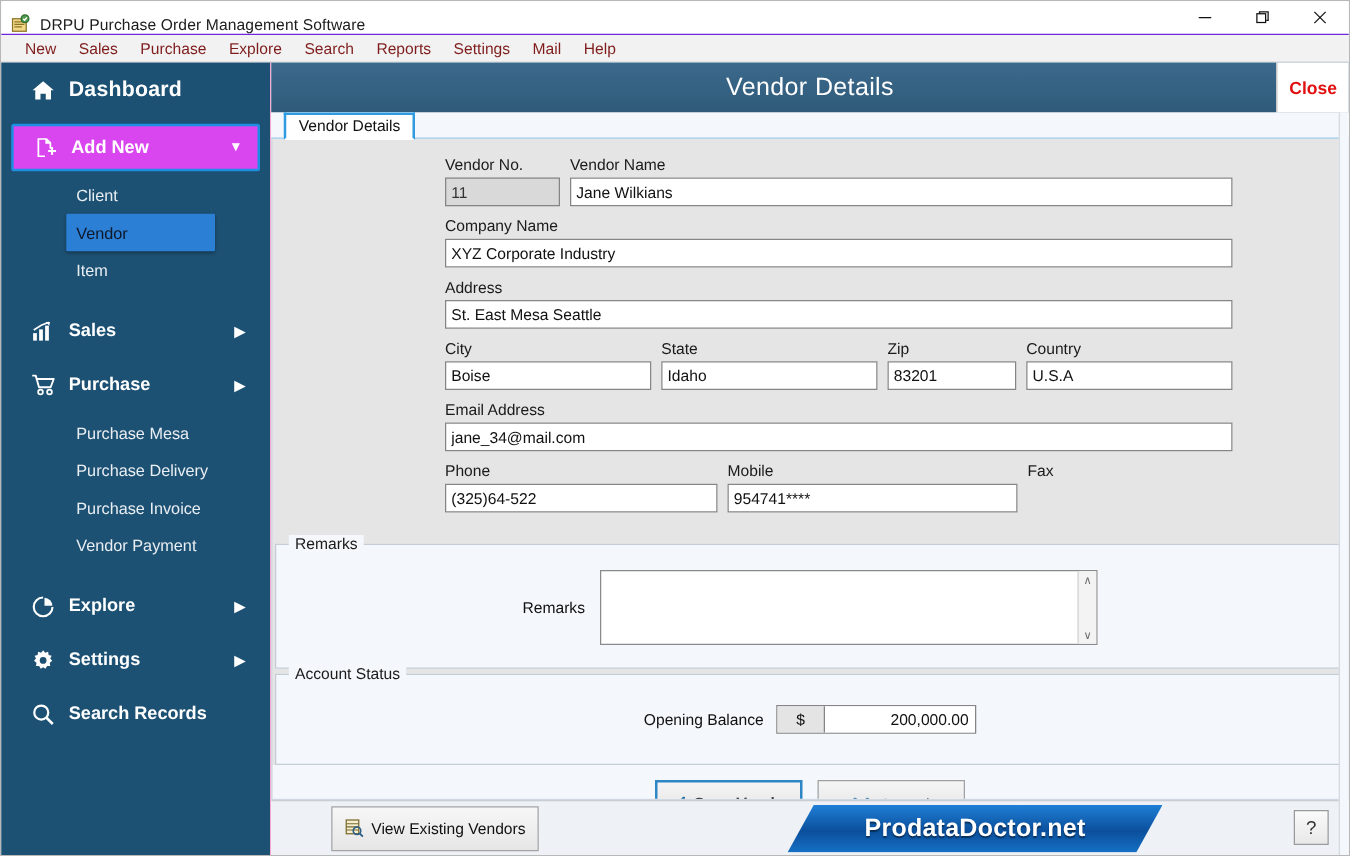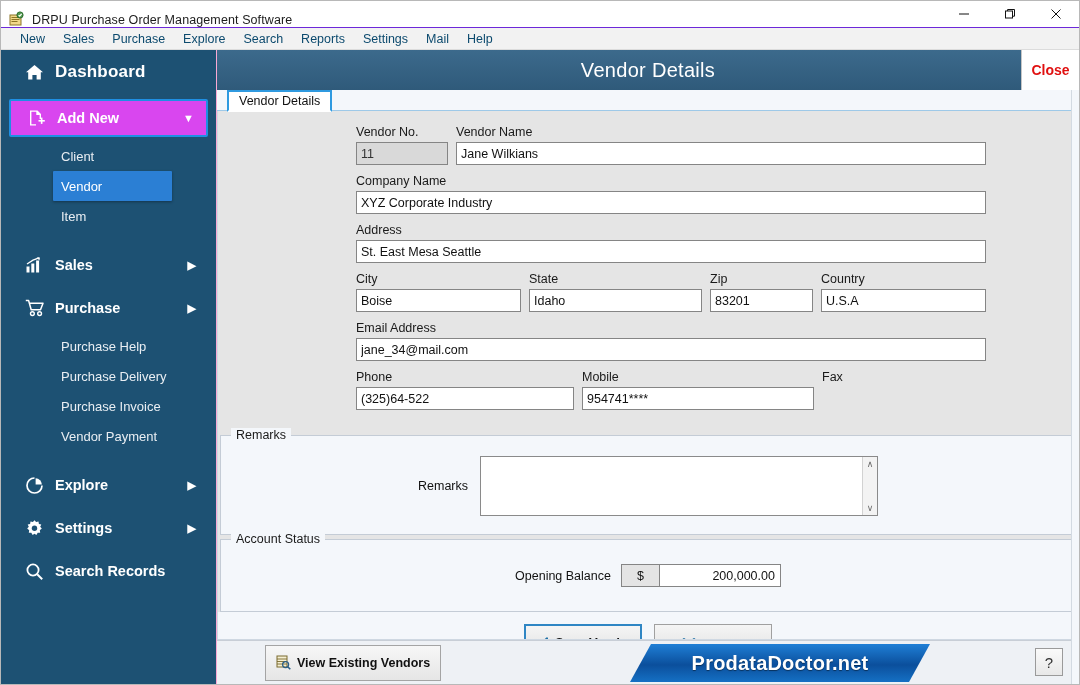--- a/index.html
+++ b/index.html
@@ -40,21 +40,21 @@
 
   
   .menubar {
     height: 22px; flex: 0 0 22px;
     background: #f2f2f2;
     display: flex; align-items: center;
     padding-left: 10px;
     border-bottom: 1px solid #dcdcdc;
   }
   .menu-item {
-    font-size: 12.5px; color: #0c4a6e;
+    font-size: 12.5px; color: #7f1d1d;
     padding: 2px 9px; cursor: default;
   }
 
   
   .body {
     flex: 1 1 auto; display: flex; min-height: 0;
     background: #ffffff;
   }
 
   
@@ -89,21 +89,21 @@
   .nav-sub {
     height: 30px; display: flex; align-items: center;
     padding-left: 60px;
     color: #e9eef3; font-size: 13px;
   }
   .nav-sub.selected {
     background: #2b7fd4;
     margin: 0 44px 0 52px;
     padding-left: 8px;
     border-radius: 1px;
-    color: #ffffff;
+    color: #0f172a;
     box-shadow: 0 1px 3px rgba(0,0,0,.35);
   }
   .nav-gap { height: 10px; }
   svg.ico { display:block; }
 
   
   .content {
     flex: 1 1 auto; min-width: 0;
     display: flex; flex-direction: column;
     background: #f4f7fb;
@@ -254,21 +254,20 @@
     position: relative;
     padding: 0 10px;
   }
   .view-btn {
     height: 36px; padding: 0 10px;
     display: flex; align-items: center; gap: 6px;
     background: linear-gradient(180deg,#f7f7f7 0%,#e6e6e6 100%);
     border: 1px solid #a4a4a4;
     font-size: 12.5px; color: #111;
     margin-left: 38px;
-    font-weight: bold;
   }
   .brand {
     position: absolute; left: 50%; transform: translateX(-18px);
     top: 3px;
     width: 300px; height: 38px;
     display: flex; align-items: center; justify-content: center;
   }
   .brand-shape {
     position: absolute; inset: 0;
     background: linear-gradient(180deg,#1f7fd6 0%, #0b4f9c 55%, #1570c4 100%);
@@ -403,21 +402,21 @@
             <path d="M0.8 1.5 H3.6 L6.2 10.8 H15.5 L18 4.2 H4.7" stroke="#ffffff" stroke-width="1.5" fill="none" stroke-linejoin="round"></path>
             <circle cx="7.4" cy="14.6" r="1.9" fill="none" stroke="#ffffff" stroke-width="1.4"></circle>
             <circle cx="14.6" cy="14.6" r="1.9" fill="none" stroke="#ffffff" stroke-width="1.4"></circle>
           </svg>
         </span>
         <span>Purchase</span>
         <span class="caret">▶</span>
       </div>
 
       <div class="nav-sub">
-        <span>Purchase Help</span>
+        <span>Purchase Mesa</span>
       </div>
       <div class="nav-sub">
         <span>Purchase Delivery</span>
       </div>
       <div class="nav-sub">
         <span>Purchase Invoice</span>
       </div>
       <div class="nav-sub">
         <span>Vendor Payment</span>
       </div>

